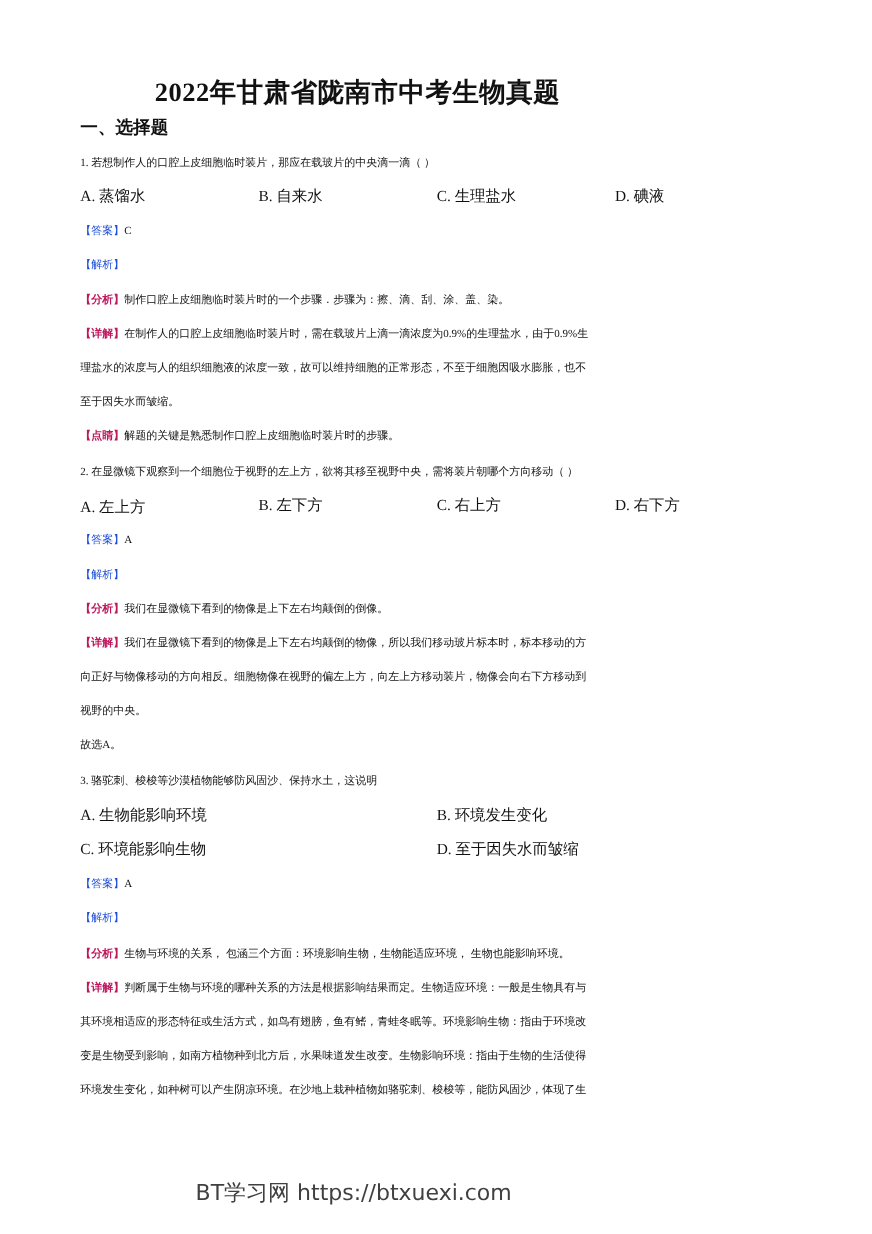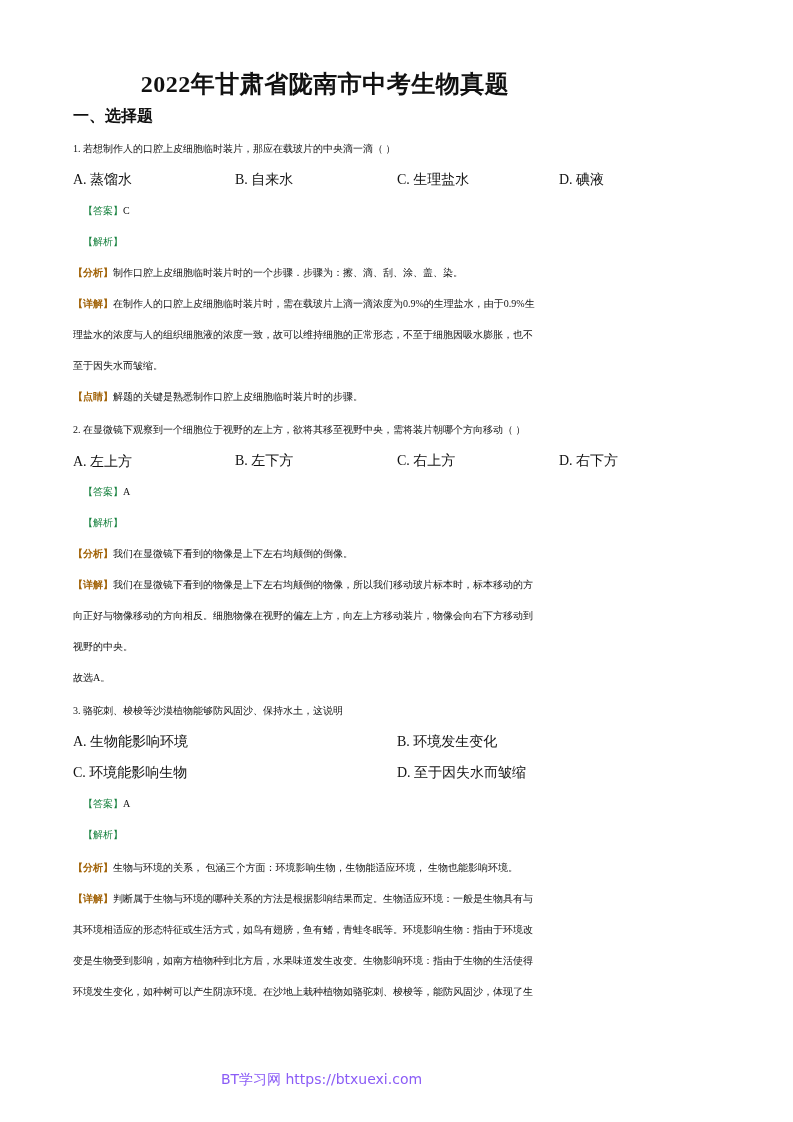--- a/index.html
+++ b/index.html
@@ -15,25 +15,25 @@
       font-family: "Liberation Serif", "DejaVu Serif", serif;
     }
     .section {
       position: absolute; left: 0; top: 106px; font-size: 16px; font-weight: bold;
     }
     .line {
       position: absolute; left: 0; width: 650px; font-size: 10px; line-height: 20px;
       white-space: nowrap;
     }
     .opt { position: absolute; font-size: 14px; line-height: 20px; white-space: nowrap; text-align: right; }
-    .tag-blue { color: #15803d; margin-left: 10px; }
-    .tag-black { color: #a16207; font-weight: bold; }
+    .tag-blue { color: #1d4ed8; }
+    .tag-black { color: #be185d; font-weight: bold; }
     .footer {
       position: absolute; left: 0; width: 643px; top: 1071px; text-align: center;
-      font-family: "DejaVu Sans", "Liberation Sans", sans-serif; font-size: 14px; color: #8b5cf6;
+      font-family: "DejaVu Sans", "Liberation Sans", sans-serif; font-size: 20px; color: #404040;
     }
   </style>
 </head>
 <body>
 
 <div class="title">2022年甘肃省陇南市中考生物真题</div>
 
 <div class="page">
   <div class="section">一、选择题</div>
 

